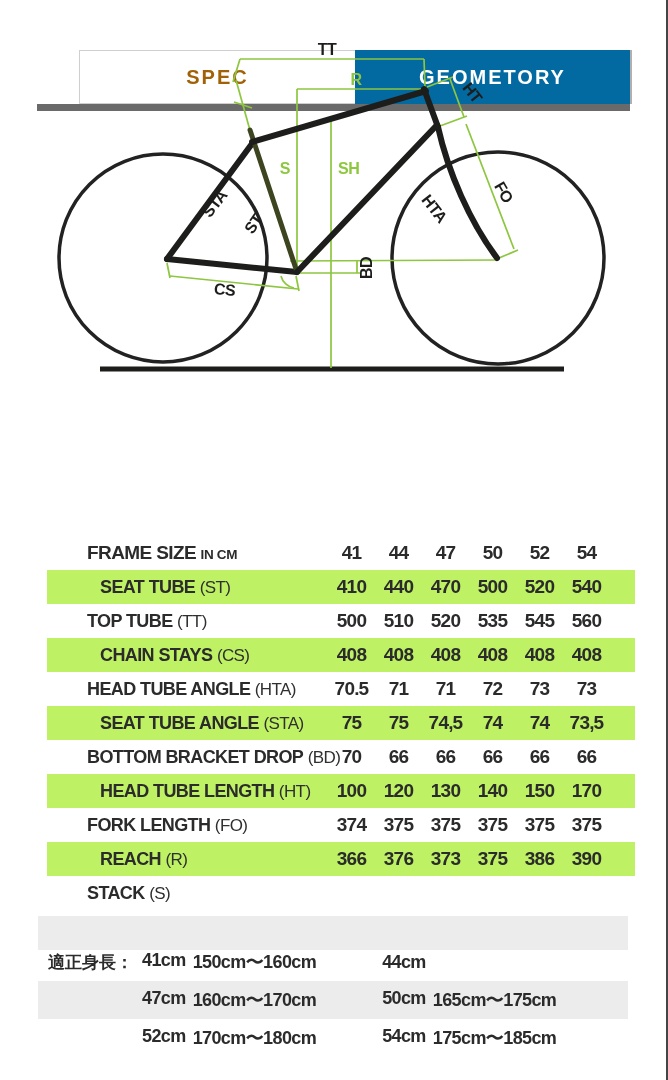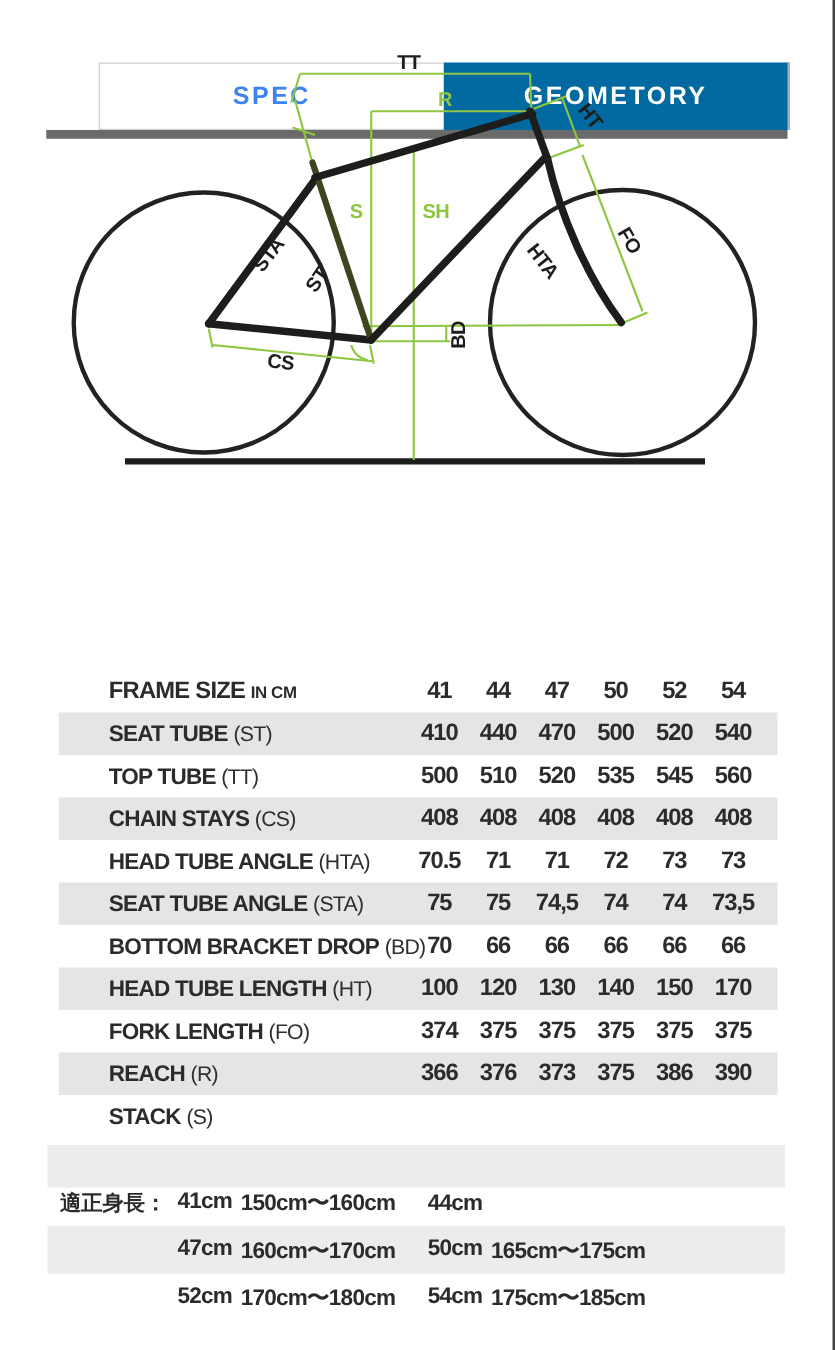--- a/index.html
+++ b/index.html
@@ -7,53 +7,53 @@
     width:668px;height:1080px;position:relative;background:#ffffff;
     font-family:"Liberation Sans", sans-serif;color:#2b2b2b;overflow:hidden;
   }
   
   .page-edge{position:absolute;top:0;right:0;width:2px;height:1080px;background:#454545;}
 
   
   .tabs{position:absolute;top:50px;left:35px;width:597px;height:54px;display:flex;}
   .tab{flex:1;display:flex;align-items:center;justify-content:center;
        font-weight:bold;font-size:20px;letter-spacing:2px;cursor:pointer;}
-  .tab-spec{background:#ffffff;border:1px solid #cfcfcf;border-right:none;color:#3b82f6;margin-left:44px;}
+  .tab-spec{background:#ffffff;border:1px solid #cfcfcf;border-right:none;color:#a16207;margin-left:44px;}
   .tab-geo{background:#0369a1;color:#ffffff;border-right:2px solid #b0b0b0;}
   .tab-shadow{position:absolute;top:104px;left:37px;width:593px;height:7px;background:#6a6a6a;}
 
   
   svg{position:absolute;left:0;top:0;}
   .frame-line{stroke:#1d1d1b;stroke-width:6;stroke-linecap:round;fill:none;}
   .wheel{stroke:#222222;stroke-width:3.5;fill:none;}
   .dim{stroke:#8dc63f;stroke-width:1.7;fill:none;}
   .dlabel{font-family:"Liberation Sans",sans-serif;font-weight:bold;fill:#1d1d1b;font-size:16px;letter-spacing:-0.5px;}
   .glabel{font-family:"Liberation Sans",sans-serif;font-weight:bold;fill:#8dc63f;font-size:16px;letter-spacing:-0.5px;}
 
   
   .geo-table{position:absolute;top:536px;left:0;width:668px;}
   .trow{position:relative;height:34px;margin-left:47px;width:575px;display:flex;align-items:center;}
-  .trow.shaded{background:#e5e5e5;}
+  .trow.shaded{background:#bef264;padding-left:13px;}
   .rlabel{padding-left:8px;white-space:nowrap;margin-left:32px;}
   .lmain{font-weight:bold;font-size:18px;letter-spacing:-0.6px;}
   .lcode{font-weight:normal;font-size:17px;letter-spacing:-0.6px;color:#2f2f2f;}
   .hmain{font-weight:bold;font-size:19px;letter-spacing:-0.6px;}
   .hunit{font-weight:bold;font-size:13.5px;letter-spacing:-0.3px;}
   .cells{position:absolute;left:281px;top:0;height:100%;display:flex;align-items:center;}
   .cell{display:inline-block;width:47px;text-align:center;font-weight:bold;font-size:19px;letter-spacing:-0.8px;}
   .empty-band{position:absolute;top:916px;left:38px;width:590px;height:34px;background:#ececec;}
 
   
   .fit{position:absolute;top:943px;left:0;width:668px;}
   .fit-line{position:relative;height:38px;display:block;}
   .fit-line.shaded{background:#ececec;margin-left:38px;width:590px;}
   .fit-line.shaded .pairs{left:104px;}
   .fit-title{position:absolute;left:48px;top:0;height:38px;display:flex;align-items:center;
              font-weight:bold;font-size:17px;letter-spacing:0px;}
-  .pairs{position:absolute;left:142px;top:0;height:38px;display:flex;align-items:center;}
+  .pairs{position:absolute;left:142px;top:0;height:38px;display:flex;align-items:center;gap:40px;}
   .pair{display:inline-flex;margin-right:26px;}
   .psize{font-weight:bold;font-size:18px;letter-spacing:-0.6px;margin-right:7px;}
   .prange{font-weight:bold;font-size:18px;letter-spacing:-0.6px;}
 </style>
 </head>
 <body>
 
 <div class="tabs">
   <div class="tab tab-spec">SPEC</div>
   <div class="tab tab-geo">GEOMETORY</div>

